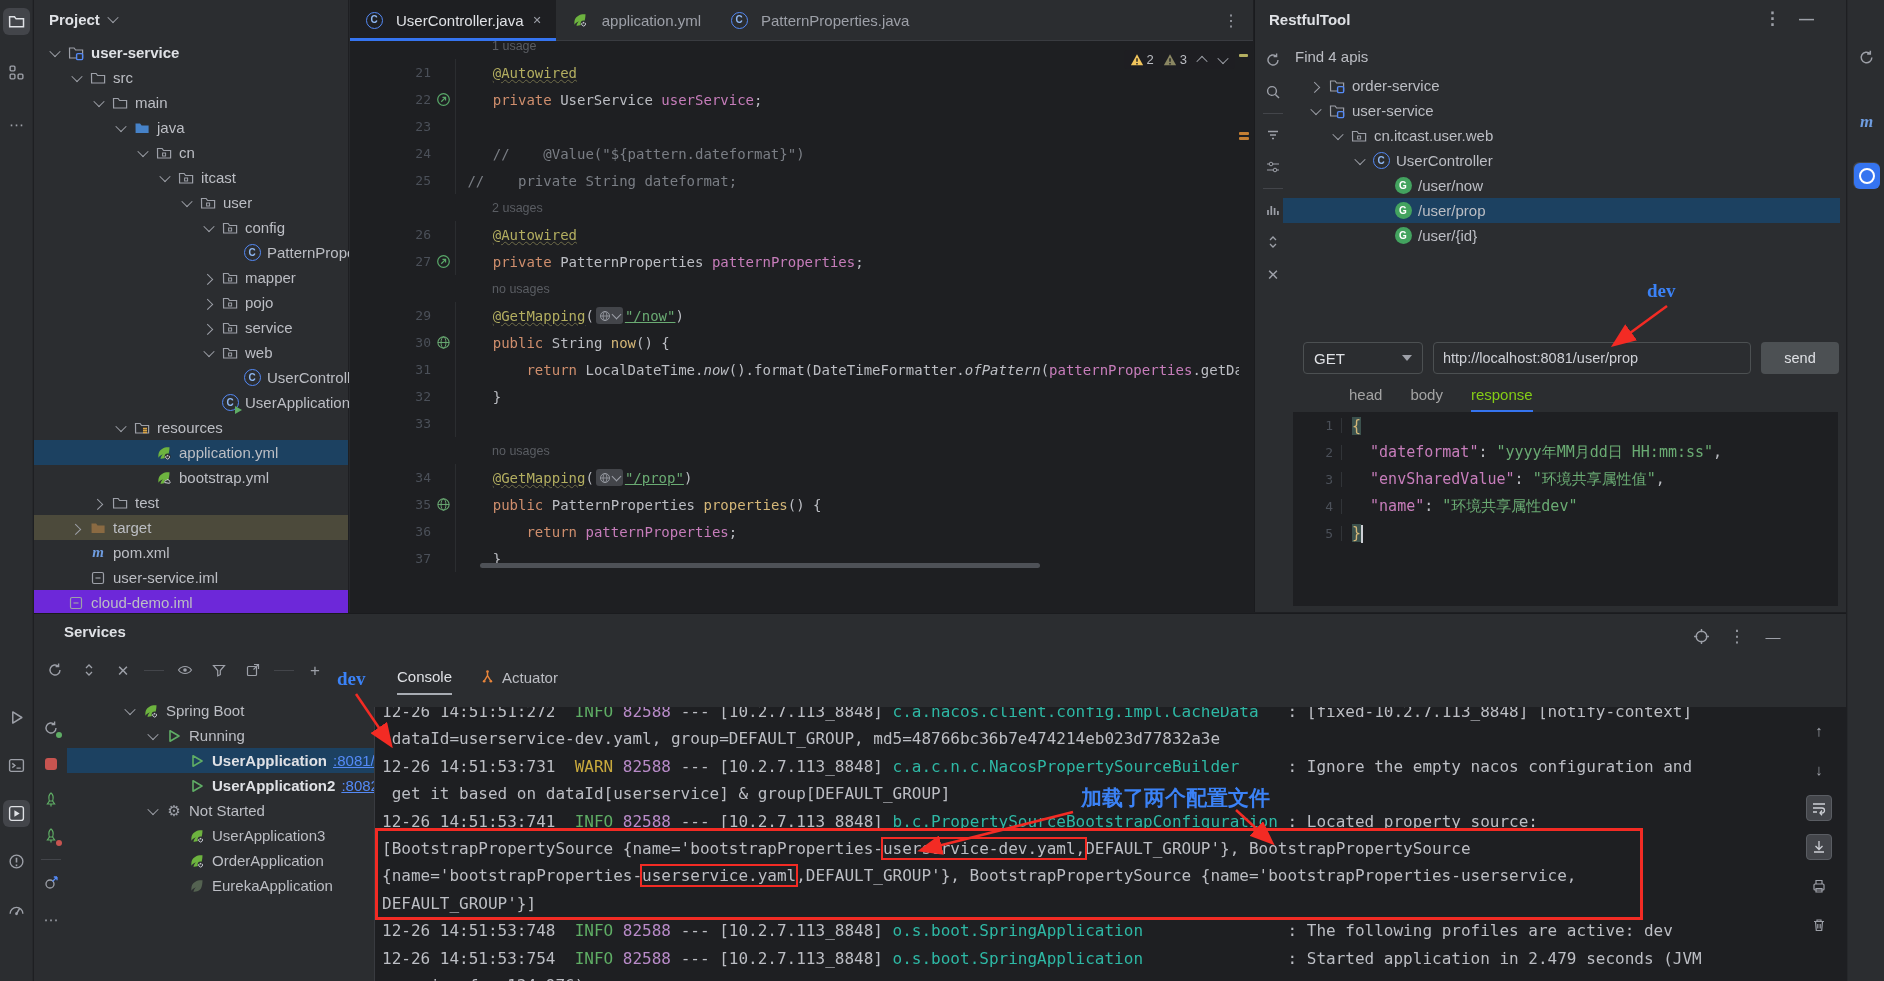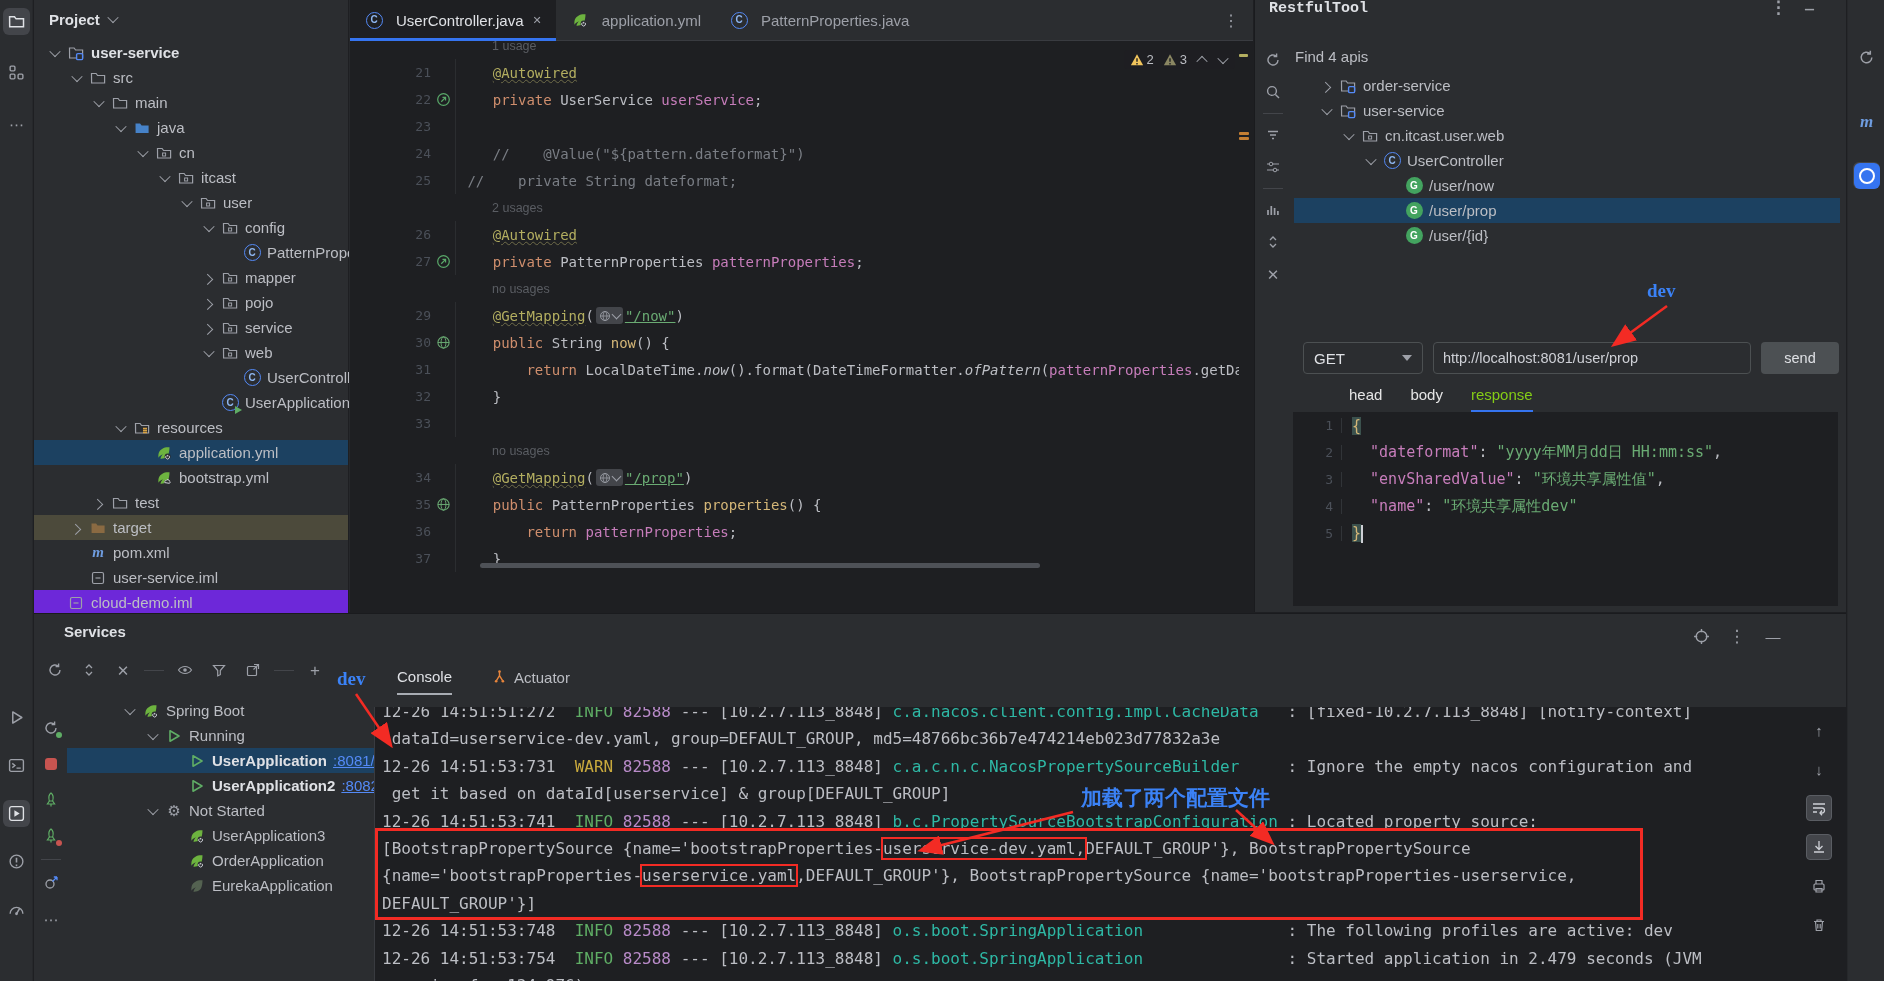--- a/index.html
+++ b/index.html
@@ -61,34 +61,34 @@
   .chip{display:inline-flex;align-items:center;background:#43454A;border-radius:3px;padding:0 3px;margin:0 2px;height:17px;gap:2px;}
   .chip svg{width:12px;height:12px;}
   .chip .cv{width:6px;height:6px;border-right:1.4px solid #9DA0A8;border-bottom:1.4px solid #9DA0A8;transform:rotate(45deg);margin-top:-3px;}
   .inspect{position:absolute;right:18px;top:50px;display:flex;align-items:center;gap:9px;font-size:13px;color:#BCBEC4;background:rgba(30,31,34,.85);padding:2px 6px;border-radius:4px;}
   .inspect svg{width:14px;height:14px;}
   .hscroll{position:absolute;left:130px;bottom:44px;width:560px;height:5px;border-radius:3px;background:#4E5157;}
   .marks{position:absolute;right:2px;top:40px;bottom:0;width:12px;}
   .mark{position:absolute;border-radius:1px;}
   
   .rest{left:1254px;top:0;width:592px;height:612px;background:#2B2D30;border-left:1px solid #1A1B1E;}
-  .rhead{height:38px;display:flex;align-items:flex-start;padding:0 14px;font-weight:600;color:#DFE1E5;font-family:Liberation Mono, monospace;}
+  .rhead{height:38px;display:flex;align-items:center;padding:0 14px;font-weight:600;color:#DFE1E5;}
   .rhead .sp{flex:1;}
   .hbtn{color:#9DA0A8;padding:0 9px;font-size:16px;cursor:pointer;}
   .rtoolbar{position:absolute;left:0;top:44px;width:36px;bottom:0;display:flex;flex-direction:column;align-items:center;}
   .tbico{width:26px;height:26px;display:flex;align-items:center;justify-content:center;color:#9DA0A8;border-radius:4px;margin:3px 0;cursor:pointer;}
   .tbico svg{width:16px;height:16px;}
   .tbdiv{width:20px;height:1px;background:#43454A;margin:5px 0;}
   .req{position:absolute;top:342px;left:48px;height:36px;display:flex;gap:10px;}
   .method{width:120px;height:32px;border:1px solid #4C5052;border-radius:4px;background:#2B2D30;display:flex;align-items:center;padding:0 10px;color:#DFE1E5;box-sizing:border-box;}
   .method .dv{margin-left:auto;width:0;height:0;border-left:5px solid transparent;border-right:5px solid transparent;border-top:6px solid #9DA0A8;}
   .urlf{width:318px;height:32px;border:1px solid #4C5052;border-radius:4px;background:#2B2D30;color:#CED0D6;padding:0 9px;font-family:"Liberation Sans",sans-serif;font-size:14.5px;box-sizing:border-box;outline:none;}
   .sendb{width:78px;height:32px;border:none;border-radius:4px;background:#4C5053;color:#DFE1E5;font-size:14.5px;cursor:pointer;}
   .rtabs{position:absolute;top:386px;left:94px;display:flex;gap:28px;}
-  .rtab{padding-bottom:7px;color:#e5e5e5;cursor:pointer;}
+  .rtab{padding-bottom:7px;color:#a3a3a3;cursor:pointer;}
   .rtab.active{color:#84cc16;border-bottom:3px solid #3574F0;}
   .resp{position:absolute;left:38px;top:412px;right:8px;bottom:6px;background:#1E1F22;font-family:"DejaVu Sans Mono",monospace;font-size:15px;}
   .rline{height:27px;display:flex;align-items:center;white-space:pre;}
   .rnum{width:40px;text-align:right;color:#4B5059;flex:none;font-size:13px;padding-right:8px;border-right:1px solid #313438;}
   .rtxt{padding-left:10px;}
   .caret{display:inline-block;width:2px;height:18px;background:#CED0D6;vertical-align:middle;}
   
   .stripe-r{left:1847px;top:0;width:37px;height:981px;background:#2B2D30;border-left:1px solid #26282B;}
   .bluetool{width:26px;height:26px;border-radius:6px;background:#3574F0;display:inline-flex;align-items:center;justify-content:center;}
   .bluetool b{width:12px;height:12px;border:2px solid #fff;border-radius:50%;display:block;}
@@ -97,21 +97,21 @@
   .shead{height:34px;display:flex;align-items:center;padding-left:30px;font-weight:600;color:#DFE1E5;}
   .shead-btns{position:absolute;right:60px;top:6px;display:flex;gap:10px;color:#9DA0A8;}
   .shead-btns .tbico svg{width:17px;height:17px;}
   .stoolbar{position:absolute;left:8px;top:40px;display:flex;align-items:center;gap:8px;}
   .svtool{position:absolute;left:2px;top:96px;width:30px;display:flex;flex-direction:column;align-items:center;}
   .console{position:absolute;left:340px;top:93px;right:0;bottom:0;overflow:hidden;background:#1E1F22;border-left:1px solid #393B40;}
   .console-in{padding-left:7px;font-family:"DejaVu Sans Mono",monospace;font-size:16px;}
   .logl{height:27.4px;line-height:27.4px;white-space:pre;}
   .t{color:#BCBEC4;} .info{color:#5FAD65;} .warn{color:#C9A93D;} .pid{color:#B98BC9;} .log{color:#2EB8A5;}
   .box{outline:2px solid #F32B24;outline-offset:0;}
-  .ctabs{position:absolute;left:340px;top:54px;display:flex;align-items:center;gap:40px;padding-left:23px;}
+  .ctabs{position:absolute;left:340px;top:54px;display:flex;align-items:center;gap:28px;padding-left:23px;}
   .ctab{display:flex;align-items:center;gap:7px;color:#BCBEC4;padding-bottom:8px;cursor:pointer;}
   .ctab.active{border-bottom:2px solid #A8ACB3;color:#DFE1E5;}
   .ctab svg{width:15px;height:15px;}
   .cbtns{position:absolute;right:14px;top:100px;display:flex;flex-direction:column;gap:7px;align-items:center;}
   .cbtn{width:26px;height:26px;display:flex;align-items:center;justify-content:center;color:#9DA0A8;border-radius:4px;cursor:pointer;}
   .cbtn.framed{background:#43454A;border:1px solid #5A5D63;box-sizing:border-box;}
   .cbtn svg{width:16px;height:16px;}
   .redbox{position:absolute;border:3px solid #F32B24;pointer-events:none;}
   .redtext{position:absolute;color:#3b82f6;font-weight:700;pointer-events:none;font-family:"Liberation Serif",serif;}
   .arrows{position:absolute;left:0;top:0;pointer-events:none;}
@@ -553,21 +553,21 @@
         <span class="tbico">
           <svg viewBox="0 0 16 16">
             <path d="M5 6l3-3 3 3M5 10l3 3 3-3" fill="none" stroke="#9DA0A8" stroke-width="1.3"></path>
           </svg>
         </span>
         <span class="tbico">
           <span class="uni" style="color:#9DA0A8">✕</span>
         </span>
       </div>
     <div style="position:absolute;left:40px;top:48px;color:#BCBEC4">Find 4 apis</div>
-    <div class="tree" id="rest-tree" style="left:39px;right:6px;top:73px;">
+    <div class="tree" id="rest-tree" style="left:28px;right:6px;top:73px;">
         <div class="trow">
           <span class="pad" style="width: 22px;"></span>
           <span class="chev cr"></span>
           <span class="ic">
             <svg viewBox="0 0 16 16">
               <path d="M1.5 3h4.6l1.5 2h7v8h-13z" fill="none" stroke="#9DA0A8" stroke-width="1.2"></path>
               <rect x="8.6" y="8.6" width="6" height="6" rx="1.2" fill="#2B2D30" stroke="#548AF7" stroke-width="1.4"></rect>
             </svg>
           </span>
           <span class="tlabel">order-service</span>

